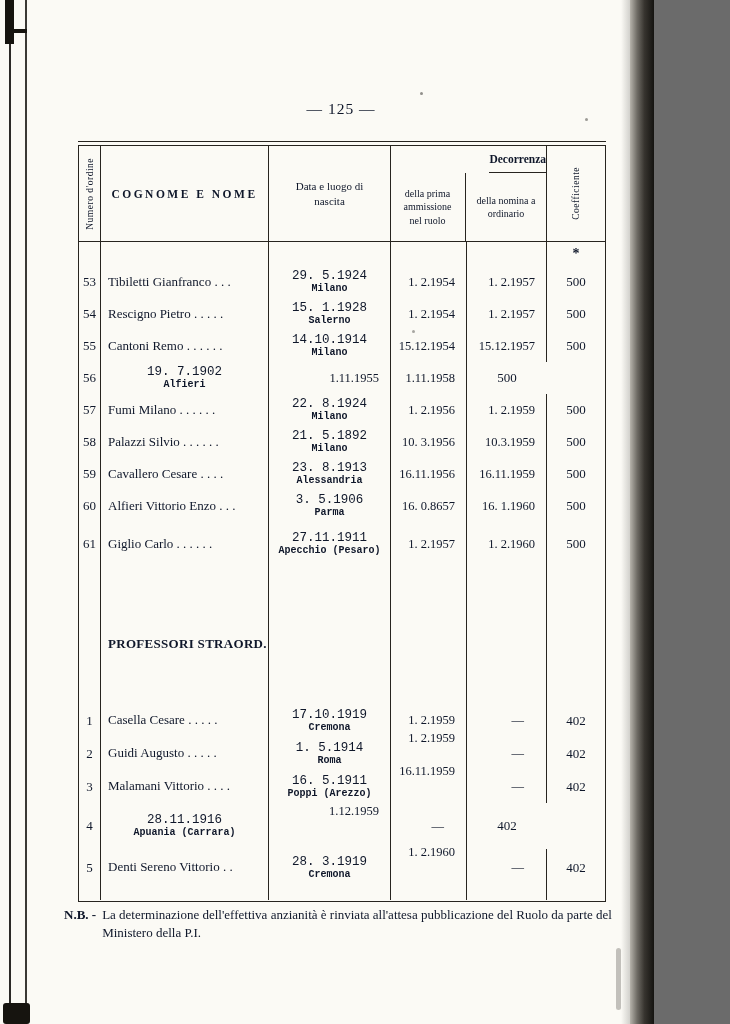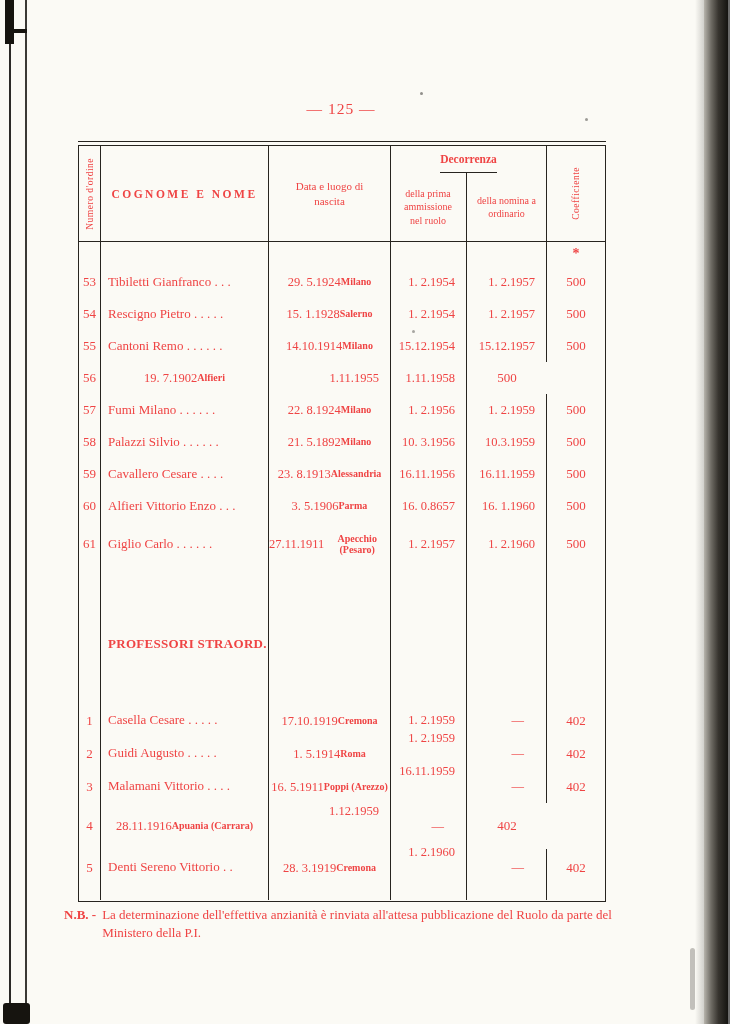--- a/index.html
+++ b/index.html
@@ -1,18 +1,18 @@
 <!DOCTYPE html>
 <html><head>
 <meta charset="utf-8">
 <style>
   html,body{margin:0;padding:0;background:#6b6b6b;}
   .scan-page{
-    position:relative;width:728px;height:1024px;background:#fbfaf5;overflow:hidden;
-    font-family:"Liberation Serif","DejaVu Serif",serif;color:#ef4444;
+    position:relative;width:654px;height:1024px;background:#fbfaf5;overflow:hidden;
+    font-family:"Liberation Serif","DejaVu Serif",serif;color:#0f172a;
   }
   
   .rule-left-outer{position:absolute;left:9px;top:0;width:2px;height:100%;background:#2c2a27;}
   .rule-left-inner{position:absolute;left:25px;top:0;width:2px;height:100%;background:#3b3935;}
   .blob-top-left{position:absolute;left:5px;top:0;width:9px;height:44px;background:#16140f;}
   .tick-left{position:absolute;left:9px;top:29px;width:18px;height:4px;background:#16140f;}
   .blob-bottom-left{position:absolute;left:3px;top:1003px;width:27px;height:21px;background:#16140f;border-radius:3px;}
   .edge-right{position:absolute;right:0;top:0;width:24px;height:100%;
     background:linear-gradient(90deg,#b7b4ac 0%,#6e6b64 30%,#37342f 60%,#141310 100%);}
   .edge-right-seam{position:absolute;right:24px;top:0;width:9px;height:100%;
@@ -29,21 +29,21 @@
   .roster{position:absolute;left:78px;top:145px;width:526px;height:755px;border:1.3px solid #27241f;}
   .roster::before{content:"";position:absolute;left:-1.3px;right:-1.3px;top:-5px;border-top:1.6px solid #27241f;}
 
   .thead{display:grid;grid-template-columns:22px 168px 122px 156px 58px;height:96px;
     border-bottom:1.3px solid #27241f;box-sizing:border-box;}
   .hc{border-right:1.1px solid #27241f;box-sizing:border-box;display:flex;align-items:center;
     justify-content:center;text-align:center;overflow:hidden;}
   .hc.last{border-right:none;}
   .h-name{font-weight:bold;font-size:11.5px;letter-spacing:2.5px;padding:0 4px;}
   .h-birth{font-size:11px;line-height:1.3;padding:0 20px;}
-  .h-group{display:flex;flex-direction:column;align-items:center;justify-content:flex-start;padding:0;}
+  .h-group{display:flex;flex-direction:column;align-items:flex-end;justify-content:flex-start;padding:0;}
   .dec-title{height:27px;border-bottom:1.1px solid #27241f;display:flex;align-items:center;
     justify-content:center;font-size:11.5px;font-weight:bold;box-sizing:border-box;}
   .dec-cols{flex:1;display:grid;grid-template-columns:76px 80px;}
   .dec-c{border-right:1.1px solid #27241f;box-sizing:border-box;display:flex;align-items:center;
     justify-content:center;font-size:10px;line-height:1.35;text-align:center;padding:0 7px;}
   .dec-c:last-child{border-right:none;}
   .vert{writing-mode:vertical-rl;transform:rotate(180deg);font-size:9.5px;letter-spacing:0.5px;white-space:nowrap;}
 
   .tbody{display:flex;flex-direction:column;height:658px;}
   .row{display:grid;grid-template-columns:22px 168px 122px 76px 80px 58px;flex:0 0 auto;}
@@ -58,21 +58,21 @@
   .r-gap2{height:40px;}
   .r-s{height:33px;}
   .r-s4{height:46px;}
   .r-s5{height:37px;}
   .r-fill{flex:1 1 auto;}
 
   .c-num{justify-content:center;font-size:13px;}
   .c-name{flex-direction:column;align-items:flex-start;justify-content:center;padding-left:7px;
     font-size:13px;line-height:1.1;white-space:nowrap;}
   .sub-note{font-size:9.5px;letter-spacing:0;}
-  .c-birth{flex-direction:row;justify-content:center;font-size:12.5px;line-height:1.12;text-align:center;}
+  .c-birth{flex-direction:column;justify-content:center;font-size:12.5px;line-height:1.12;text-align:center;font-family:Liberation Mono, monospace;}
   .bplace{font-size:10px;font-weight:bold;}
   .c-date{justify-content:flex-end;padding-right:11px;font-size:12.5px;}
   .c-date span.up{transform:translateY(-15px);}
   .c-date.dash{padding-right:22px;}
   .c-coeff{justify-content:center;font-size:13px;}
   .ast-mark{font-size:14px;font-weight:bold;}
   .title-text{font-weight:bold;font-size:13px;letter-spacing:0.3px;}
 
   .footnote{position:absolute;left:64px;top:906px;width:560px;font-size:13px;line-height:1.35;display:flex;}
   .nb-label{font-weight:bold;margin-right:6px;white-space:nowrap;}

